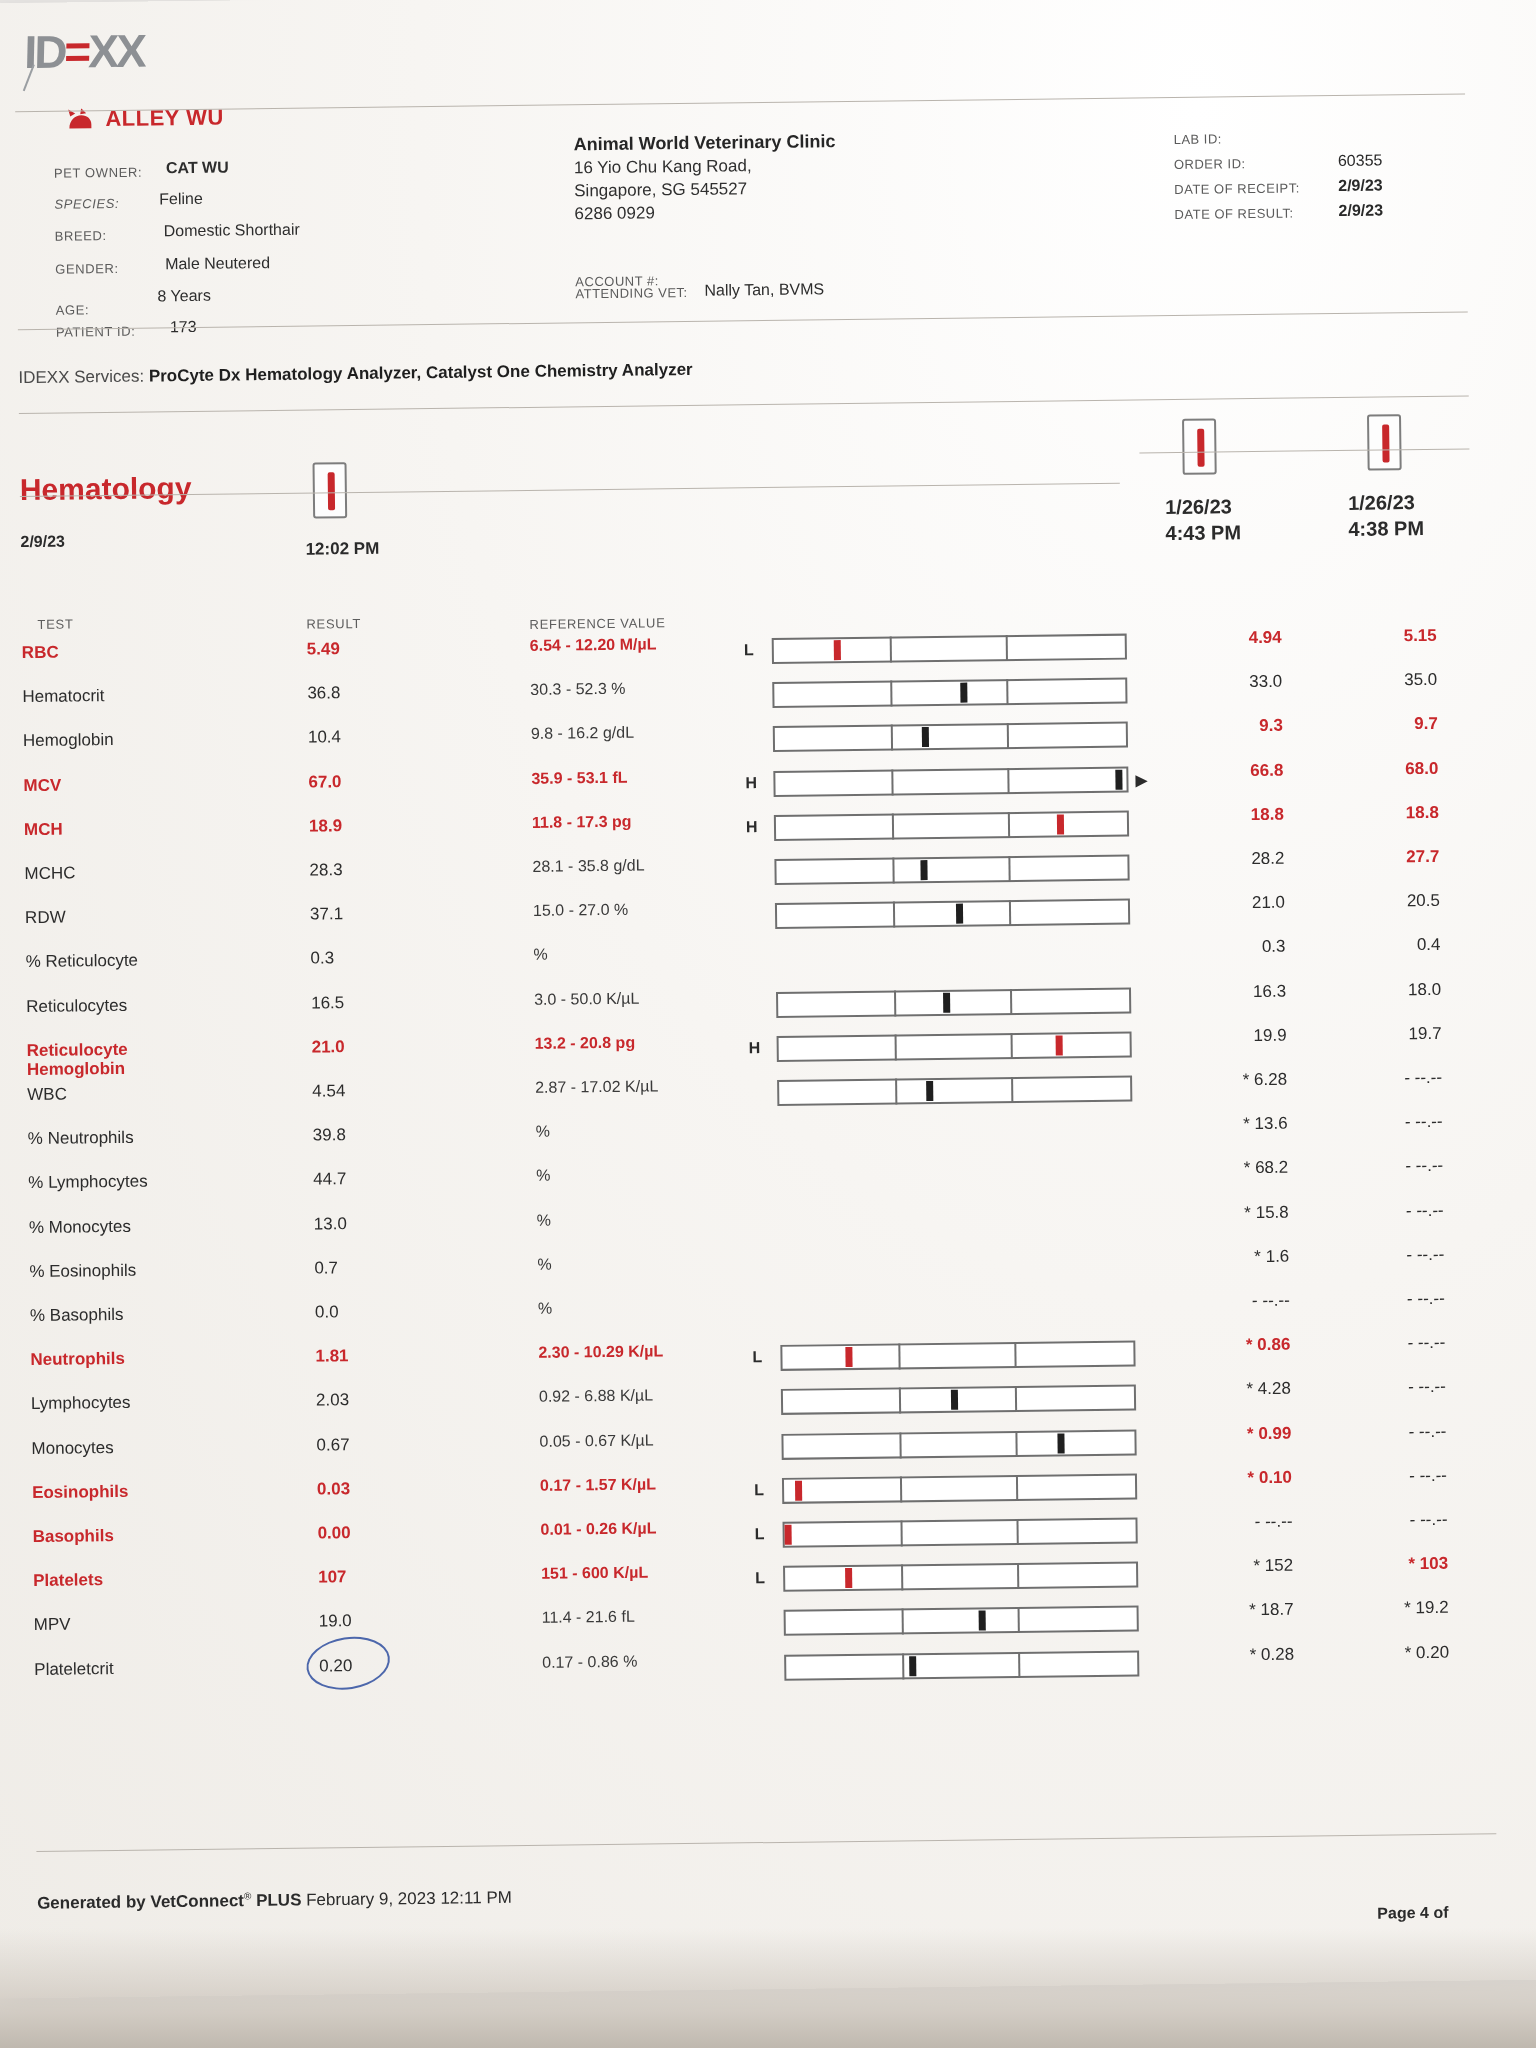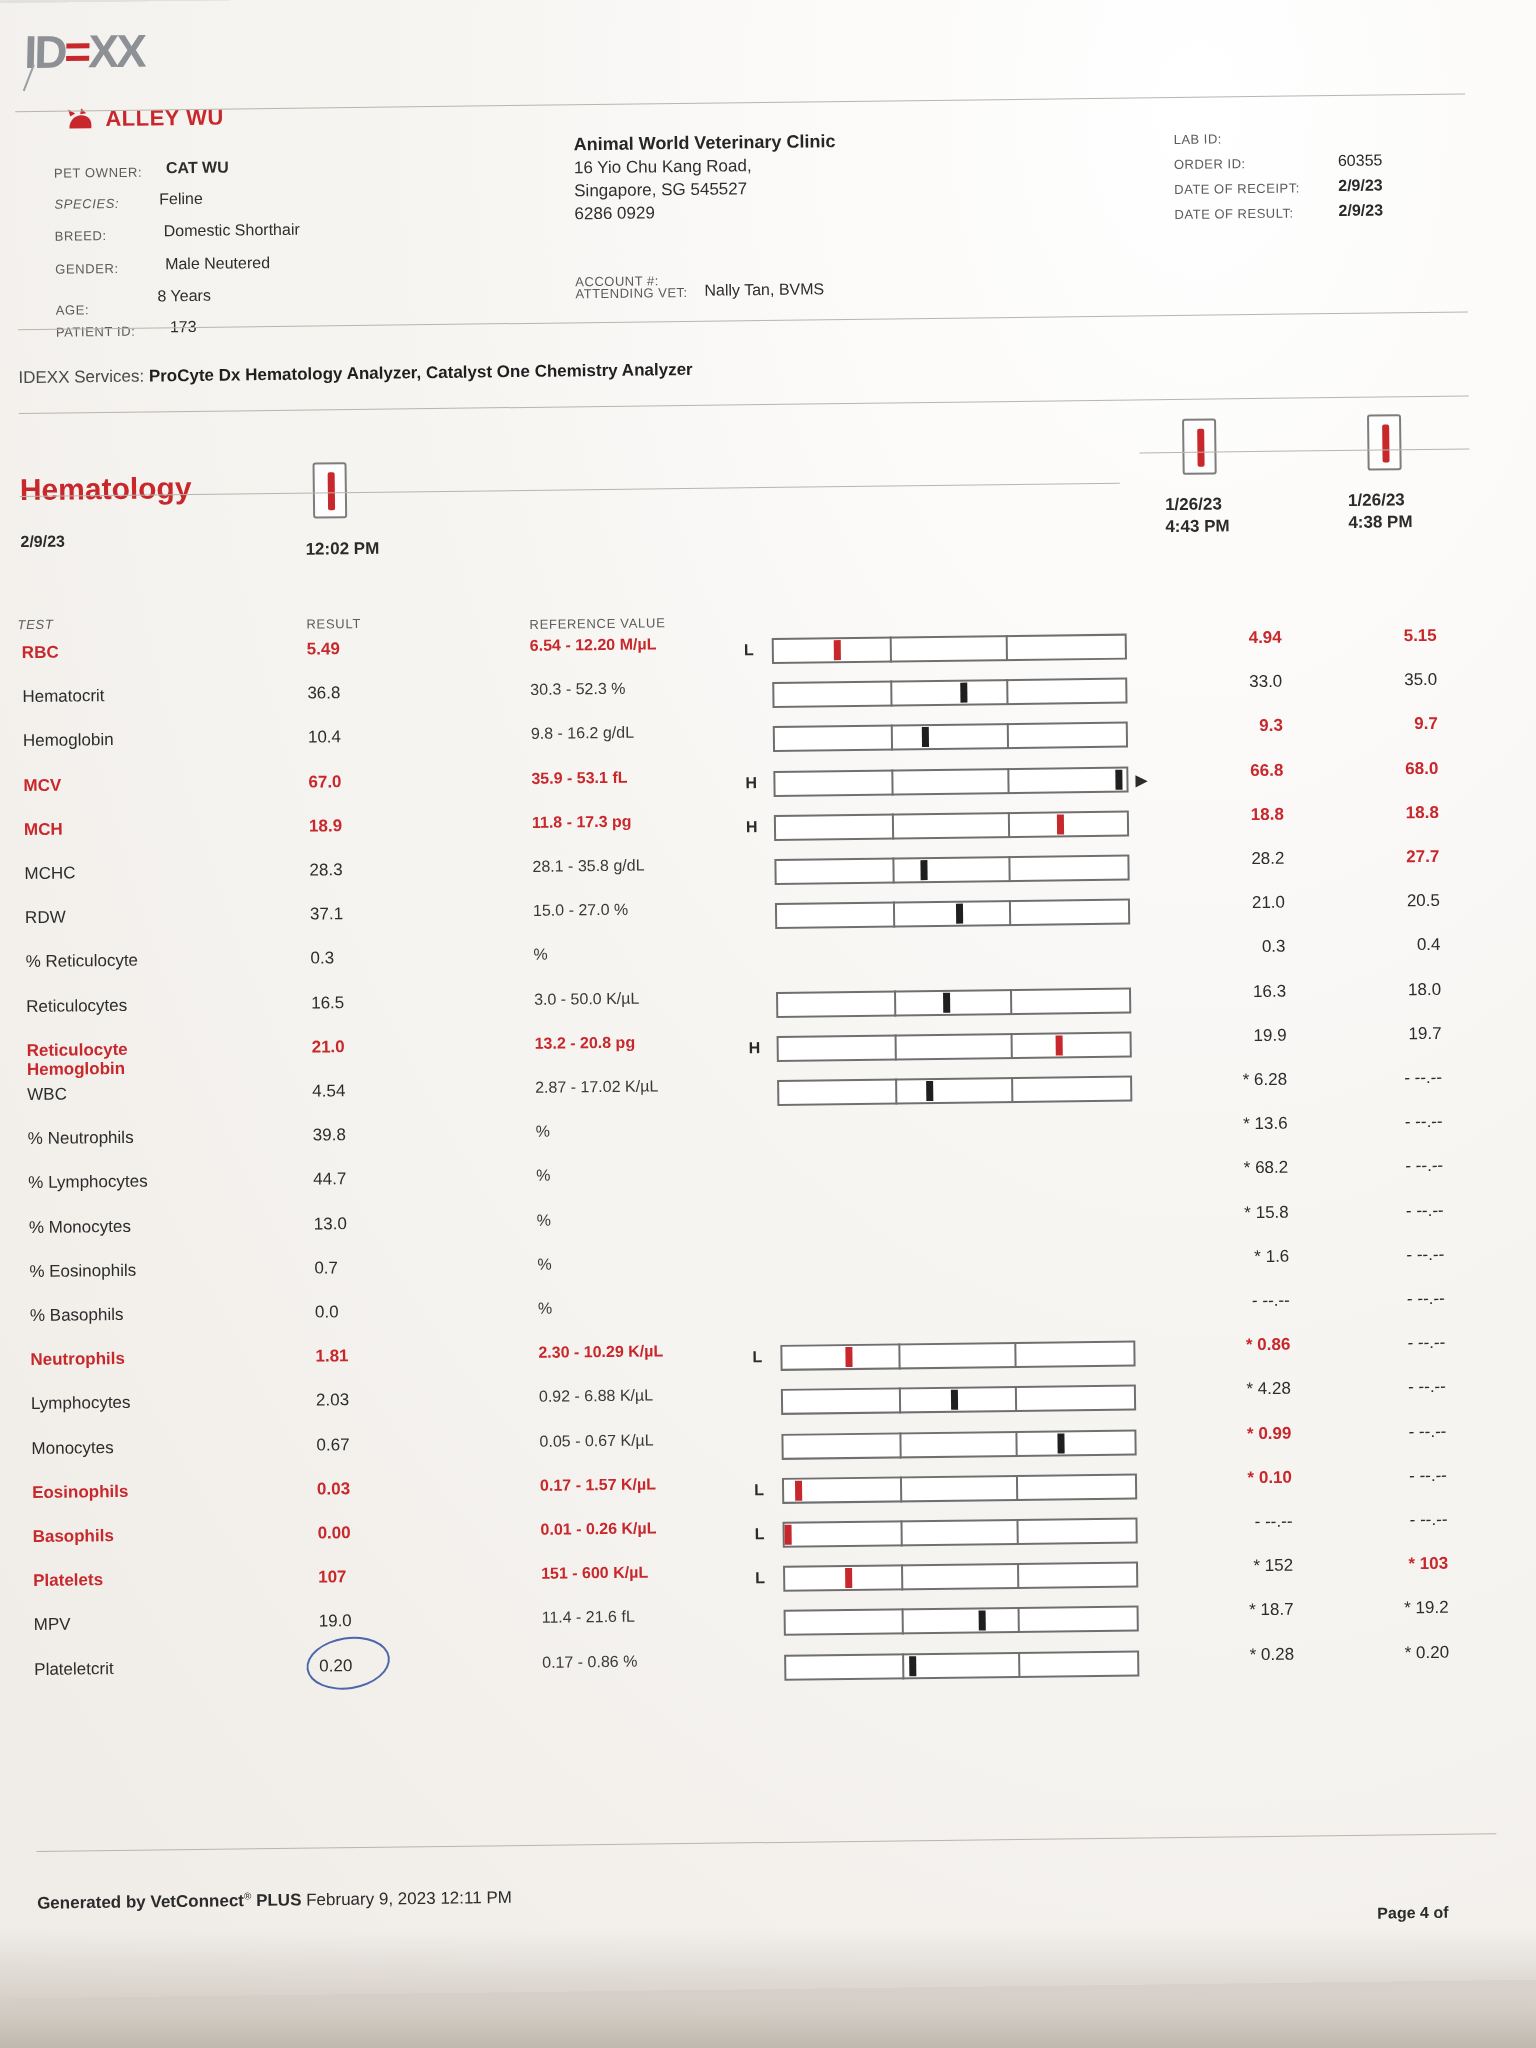--- a/index.html
+++ b/index.html
@@ -78,21 +78,21 @@
   .tubeicon {
     position:absolute; width:34px; height:56px;
     border:2px solid #7d7d7d; border-radius:3px; background:#fdfdfd;
   }
   .tubeicon:after{
     content:""; position:absolute; left:13px; top:8px; width:7px; height:38px;
     background:#c8282c; border-radius:2px;
   }
 
   
-  .colhead { position:absolute; font-size:17px; font-weight:bold; color:#2b2b2b; line-height:1.3; }
+  .colhead { position:absolute; font-size:20px; font-weight:bold; color:#2b2b2b; line-height:1.3; }
   .th { position:absolute; font-size:13px; color:#5d5d5d; letter-spacing:0.7px; }
 
   .row { position:absolute; left:0; width:100%; height:44px; }
   .c-test  { position:absolute; left:40px;  top:0; font-size:17px; }
   .c-res   { position:absolute; left:325px; top:0; font-size:17px; }
   .c-ref   { position:absolute; left:548px; top:0; font-size:16px; }
   .c-p1    { position:absolute; left:1190px; top:0; width:110px; text-align:right; font-size:17px; }
   .c-p2    { position:absolute; left:1345px; top:0; width:110px; text-align:right; font-size:17px; }
   .norm { color:#2c2c2c; }
   .abn  { color:#c8282c; font-weight:bold; }
@@ -210,21 +210,21 @@
       <span>4:43 PM</span>
     </div>
     <div class="colhead" style="left:1368px; top:503px;">
       <span>1/26/23</span><br>
       <span>4:38 PM</span>
     </div>
 
     <hr class="rule" style="left:40px; top:485px; width:1100px;">
     <hr class="rule" style="left:1160px; top:455px; width:330px;">
 
-    <div class="th" style="left:36px;  top:614px;font-style:italic;">TEST</div>
+    <div class="th" style="left:56px;  top:614px;">TEST</div>
     <div class="th" style="left:325px; top:617px;">RESULT</div>
     <div class="th" style="left:548px; top:620px;">REFERENCE VALUE</div>
 
     <div id="rows">
         <div class="row" style="top: 640px;">
           <div class="c-test abn">RBC</div>
           <div class="c-res abn">5.49</div>
           <div class="c-ref abn">6.54 - 12.20 M/µL</div>
           <div class="flag">L</div>
           <div class="bar">

